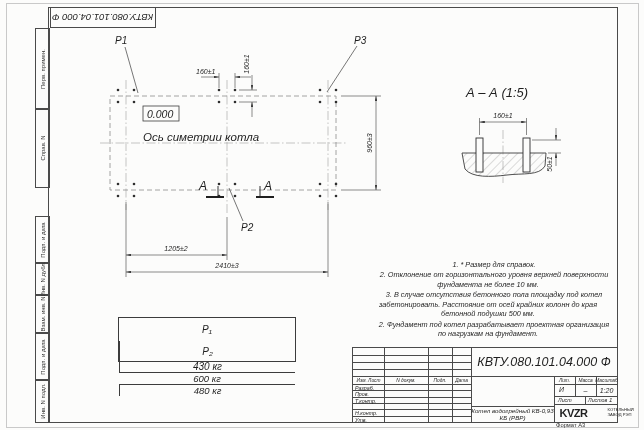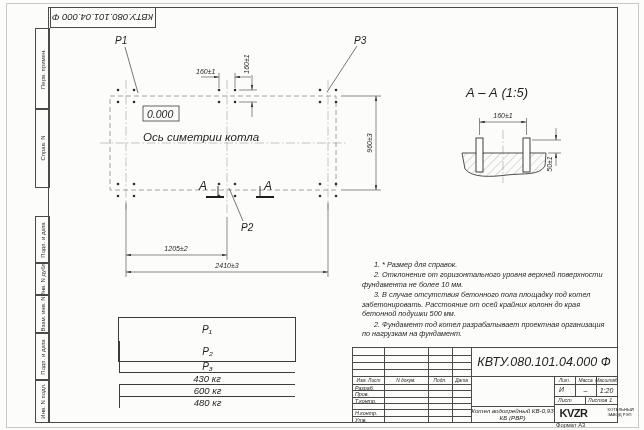--- a/index.html
+++ b/index.html
@@ -7,21 +7,21 @@
         font-family:"Liberation Sans",sans-serif;color:#1f1f1f;}
   .outer-border{position:absolute;left:6px;top:3px;width:631px;height:423px;border:1px solid #c9c9c9;}
   .frame{position:absolute;left:48px;top:7px;width:568px;height:414px;border:1px solid #4a4a4a;}
   .topdoc{position:absolute;left:50px;top:7px;width:104px;height:19px;border:1px solid #4a4a4a;
           display:flex;align-items:center;justify-content:center;background:#fcfcfb;}
   .topdoc span{transform:rotate(180deg);font-style:italic;font-size:9.5px;white-space:nowrap;}
   .side-box{position:absolute;left:35px;width:13px;border:1px solid #4a4a4a;}
   .side-box span{position:absolute;left:50%;top:50%;transform:translate(-50%,-50%) rotate(-90deg);
           white-space:nowrap;font-size:6px;color:#333;}
   svg text{font-family:"Liberation Sans",sans-serif;font-style:italic;fill:#1f1f1f;}
-  .notes{position:absolute;left:362px;top:260px;width:252px;font-size:7.3px;font-style:italic;line-height:1.3;}
+  .notes{position:absolute;left:362px;top:260px;width:252px;font-size:7.3px;font-style:italic;line-height:1.3;text-align:center;}
   .notes p{margin:0 0 1px 0;text-indent:12px;}
   .ptable{position:absolute;left:118px;top:317px;width:176px;height:43px;border:1px solid #3c3c3c;
           display:grid;grid-template-columns:1fr;grid-template-rows:23px 20px;}
   .ptable div{border-left:1px solid #3c3c3c;border-top:1px solid #3c3c3c;display:flex;
           align-items:center;justify-content:center;font-style:italic;}
   .ptable div:nth-child(1),.ptable div:nth-child(2),.ptable div:nth-child(3){border-top:none;font-size:10px;}
   .ptable div:nth-child(3n+1){border-left:none;}
   .ptable .val{font-size:9.5px;}
   .tblock{position:absolute;left:352px;top:347px;width:264px;height:74px;border:1px solid #4a4a4a;
           background:#fcfcfb;}
@@ -201,21 +201,20 @@
   <div class="notes">
     <p>1. * Размер для справок.</p>
     <p>2. Отклонение от горизонтального уровня верхней поверхности фундамента не более 10 мм.</p>
     <p>3. В случае отсутствия бетонного пола площадку под котел забетонировать. Расстояние от осей крайних колонн до края бетонной подушки 500 мм.</p>
     <p>2. Фундамент под котел разрабатывает проектная организация по нагрузкам на фундамент.</p>
   </div>
 
   <div class="ptable">
     <div>P₁</div>
     <div>P₂</div>
-    <div>P₃</div>
     <div class="val">430 кг</div>
     <div class="val">600 кг</div>
     <div class="val">480 кг</div>
   </div>
 
   <div class="tblock">
 
     <div class="vl" style="left:31px;top:0;height:74px;"></div>
     <div class="vl" style="left:75px;top:0;height:74px;"></div>
     <div class="vl" style="left:99px;top:0;height:74px;"></div>

